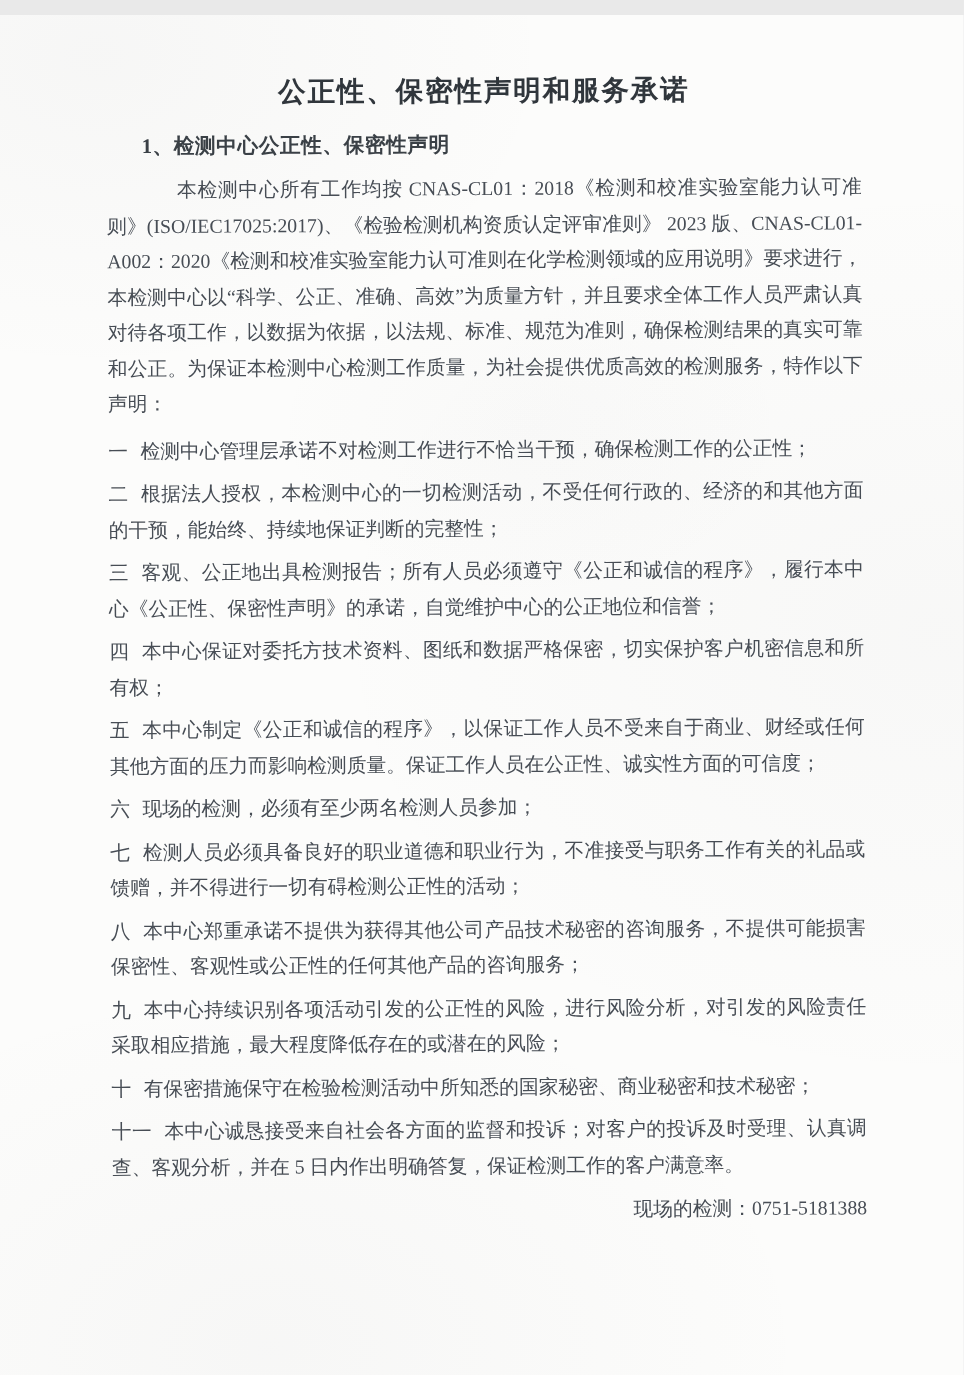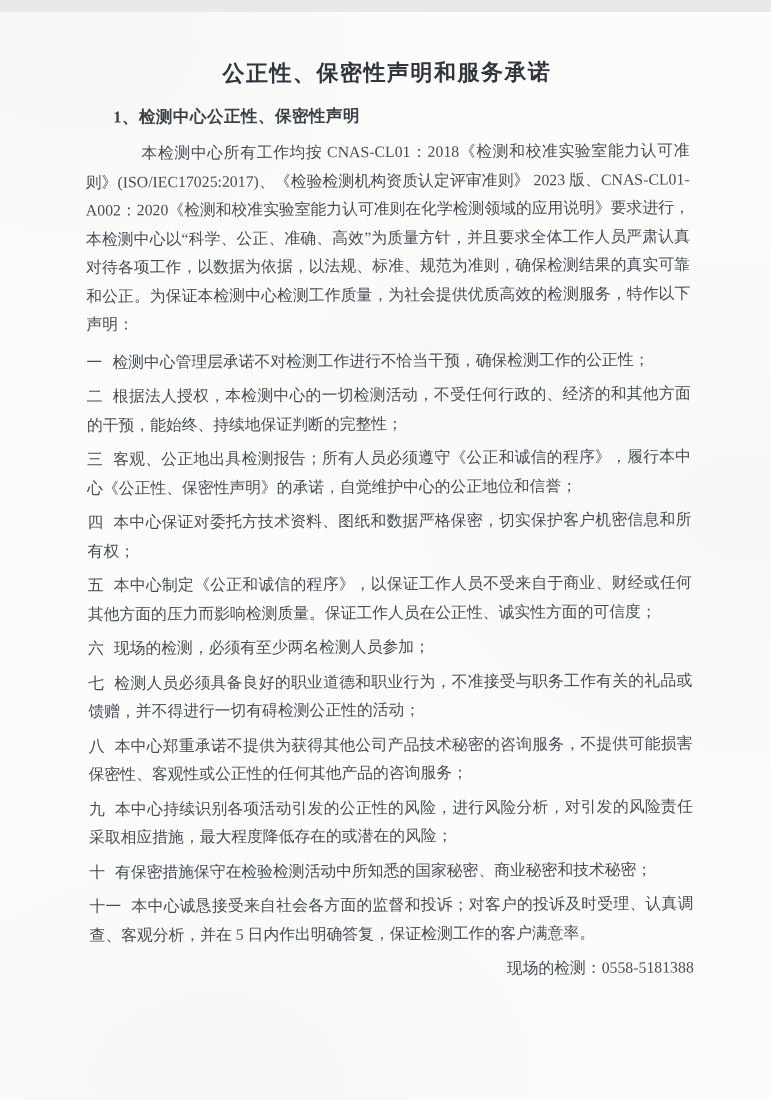--- a/index.html
+++ b/index.html
@@ -96,16 +96,16 @@
       <p class="stmt"><span class="stmt-num">四</span><span>本中心保证对委托方技术资料、图纸和数据严格保密，切实保护客户机密信息和所有权；</span></p>
       <p class="stmt"><span class="stmt-num">五</span><span>本中心制定《公正和诚信的程序》，以保证工作人员不受来自于商业、财经或任何其他方面的压力而影响检测质量。保证工作人员在公正性、诚实性方面的可信度；</span></p>
       <p class="stmt"><span class="stmt-num">六</span><span>现场的检测，必须有至少两名检测人员参加；</span></p>
       <p class="stmt"><span class="stmt-num">七</span><span>检测人员必须具备良好的职业道德和职业行为，不准接受与职务工作有关的礼品或馈赠，并不得进行一切有碍检测公正性的活动；</span></p>
       <p class="stmt"><span class="stmt-num">八</span><span>本中心郑重承诺不提供为获得其他公司产品技术秘密的咨询服务，不提供可能损害保密性、客观性或公正性的任何其他产品的咨询服务；</span></p>
       <p class="stmt"><span class="stmt-num">九</span><span>本中心持续识别各项活动引发的公正性的风险，进行风险分析，对引发的风险责任采取相应措施，最大程度降低存在的或潜在的风险；</span></p>
       <p class="stmt"><span class="stmt-num">十</span><span>有保密措施保守在检验检测活动中所知悉的国家秘密、商业秘密和技术秘密；</span></p>
       <p class="stmt"><span class="stmt-num">十一</span><span>本中心诚恳接受来自社会各方面的监督和投诉；对客户的投诉及时受理、认真调查、客观分析，并在 5 日内作出明确答复，保证检测工作的客户满意率。</span></p>
     </div>
 
-    <p class="phone-line"><span>现场的检测：</span><span>0558-5181388</span></p>
+    <p class="phone-line"><span>现场的检测：</span><span>0751-5181388</span></p>
 
   </div>
 </div>
 
 </body></html>

